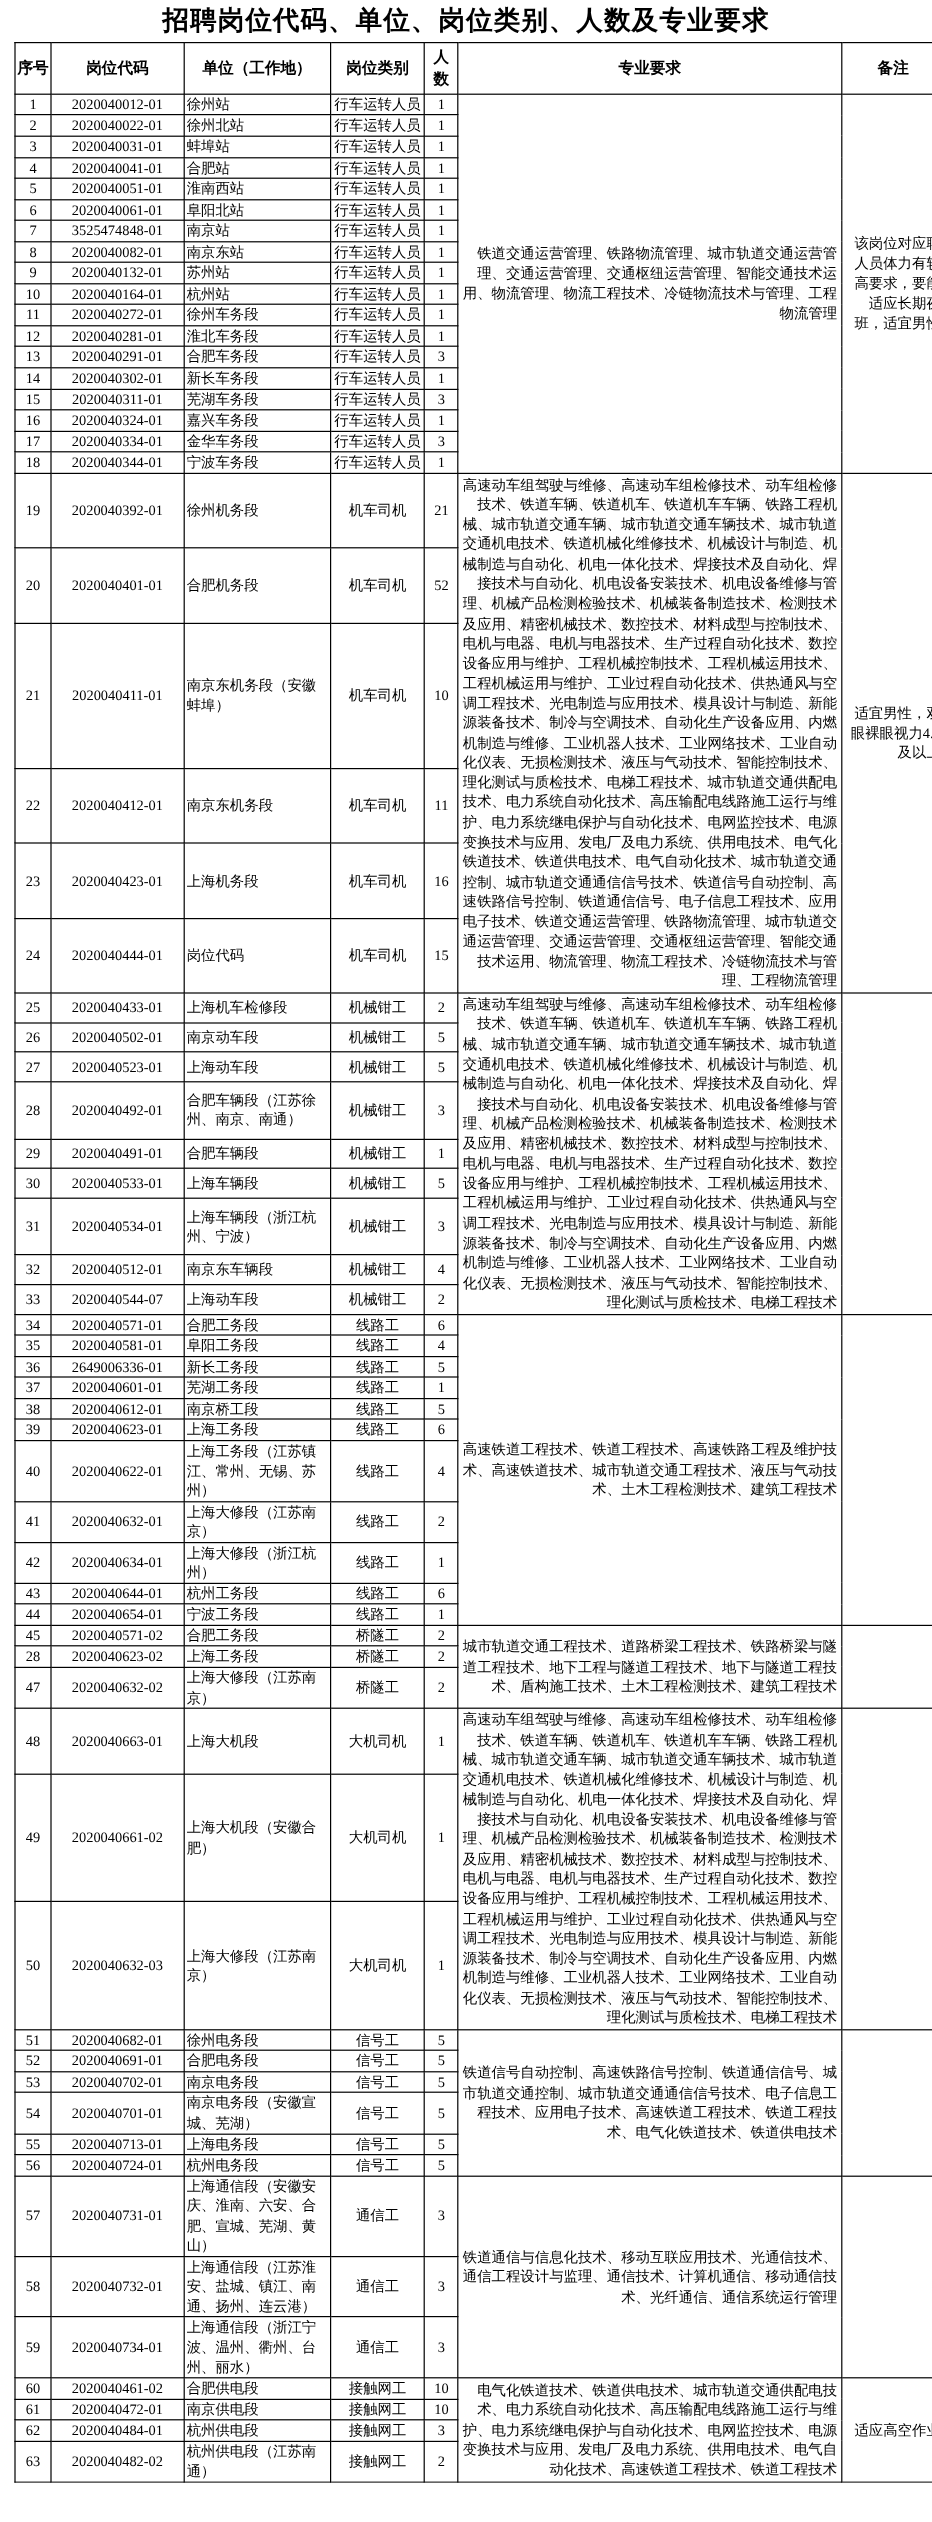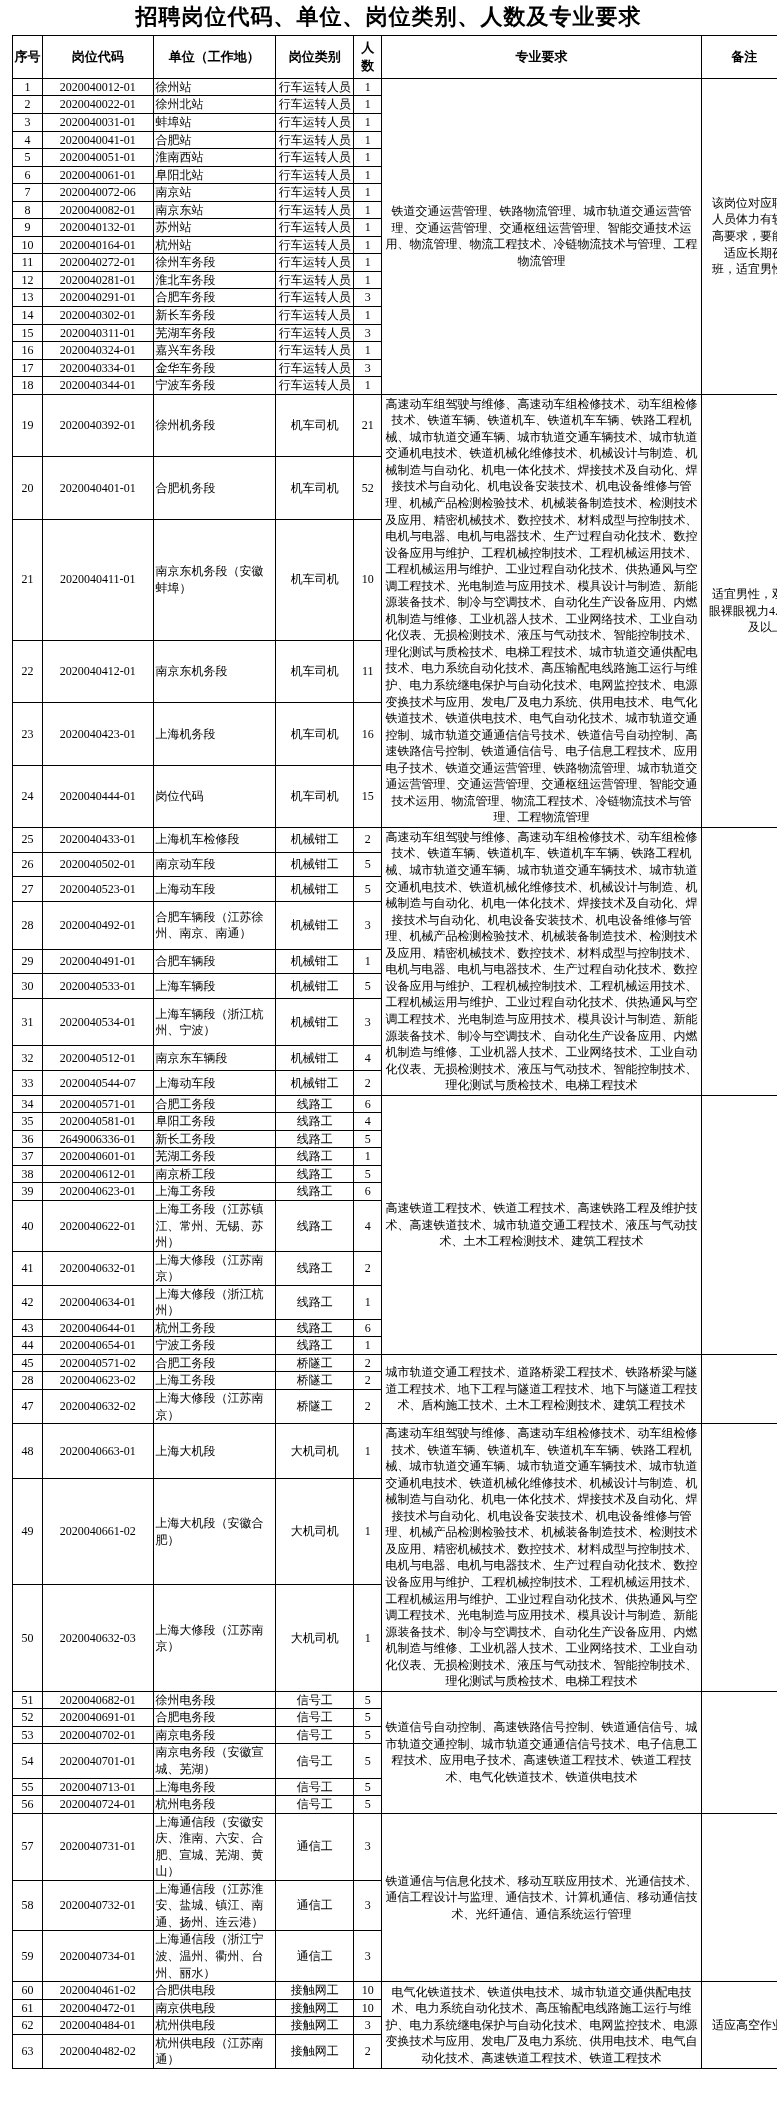--- a/index.html
+++ b/index.html
@@ -4,21 +4,21 @@
 <style>
   html,body{margin:0;padding:0;background:#fff;color:#000;}
   body{width:777px;font-family:"Liberation Serif","DejaVu Serif",serif;}
   .page{width:777px;}
   .title{font-size:22px;font-weight:bold;text-align:center;letter-spacing:1px;margin:2px 0 3px 0;}
   table{border-collapse:collapse;table-layout:fixed;width:776px;margin-left:12px;}
   th,td{border:1px solid #000;font-size:12px;line-height:1.38;padding:0 2px;vertical-align:middle;word-break:break-all;}
   th{font-size:13px;font-weight:bold;text-align:center;padding:3px 1px;}
   td.c{text-align:center;}
   td.l{text-align:left;}
-  td.req{text-align:center;padding:1px 3px;}
+  td.req{text-align:right;padding:1px 3px;}
   td.remark{text-align:right;padding:18px 3px;}
   .w-no{width:30px;}
   .w-code{width:110px;}
   .w-unit{width:122px;}
   .w-cat{width:78px;}
   .w-cnt{width:28px;}
   .w-req{width:318px;}
   .w-rem{width:86px;}
 </style>
 </head>
@@ -87,21 +87,21 @@
         </tr>
         <tr>
           <td class="c">6</td>
           <td class="c">2020040061-01</td>
           <td class="l">阜阳北站</td>
           <td class="c">行车运转人员</td>
           <td class="c">1</td>
         </tr>
         <tr>
           <td class="c">7</td>
-          <td class="c">2020040072-06</td>
+          <td class="c">3525474848-01</td>
           <td class="l">南京站</td>
           <td class="c">行车运转人员</td>
           <td class="c">1</td>
         </tr>
         <tr>
           <td class="c">8</td>
           <td class="c">2020040082-01</td>
           <td class="l">南京东站</td>
           <td class="c">行车运转人员</td>
           <td class="c">1</td>

